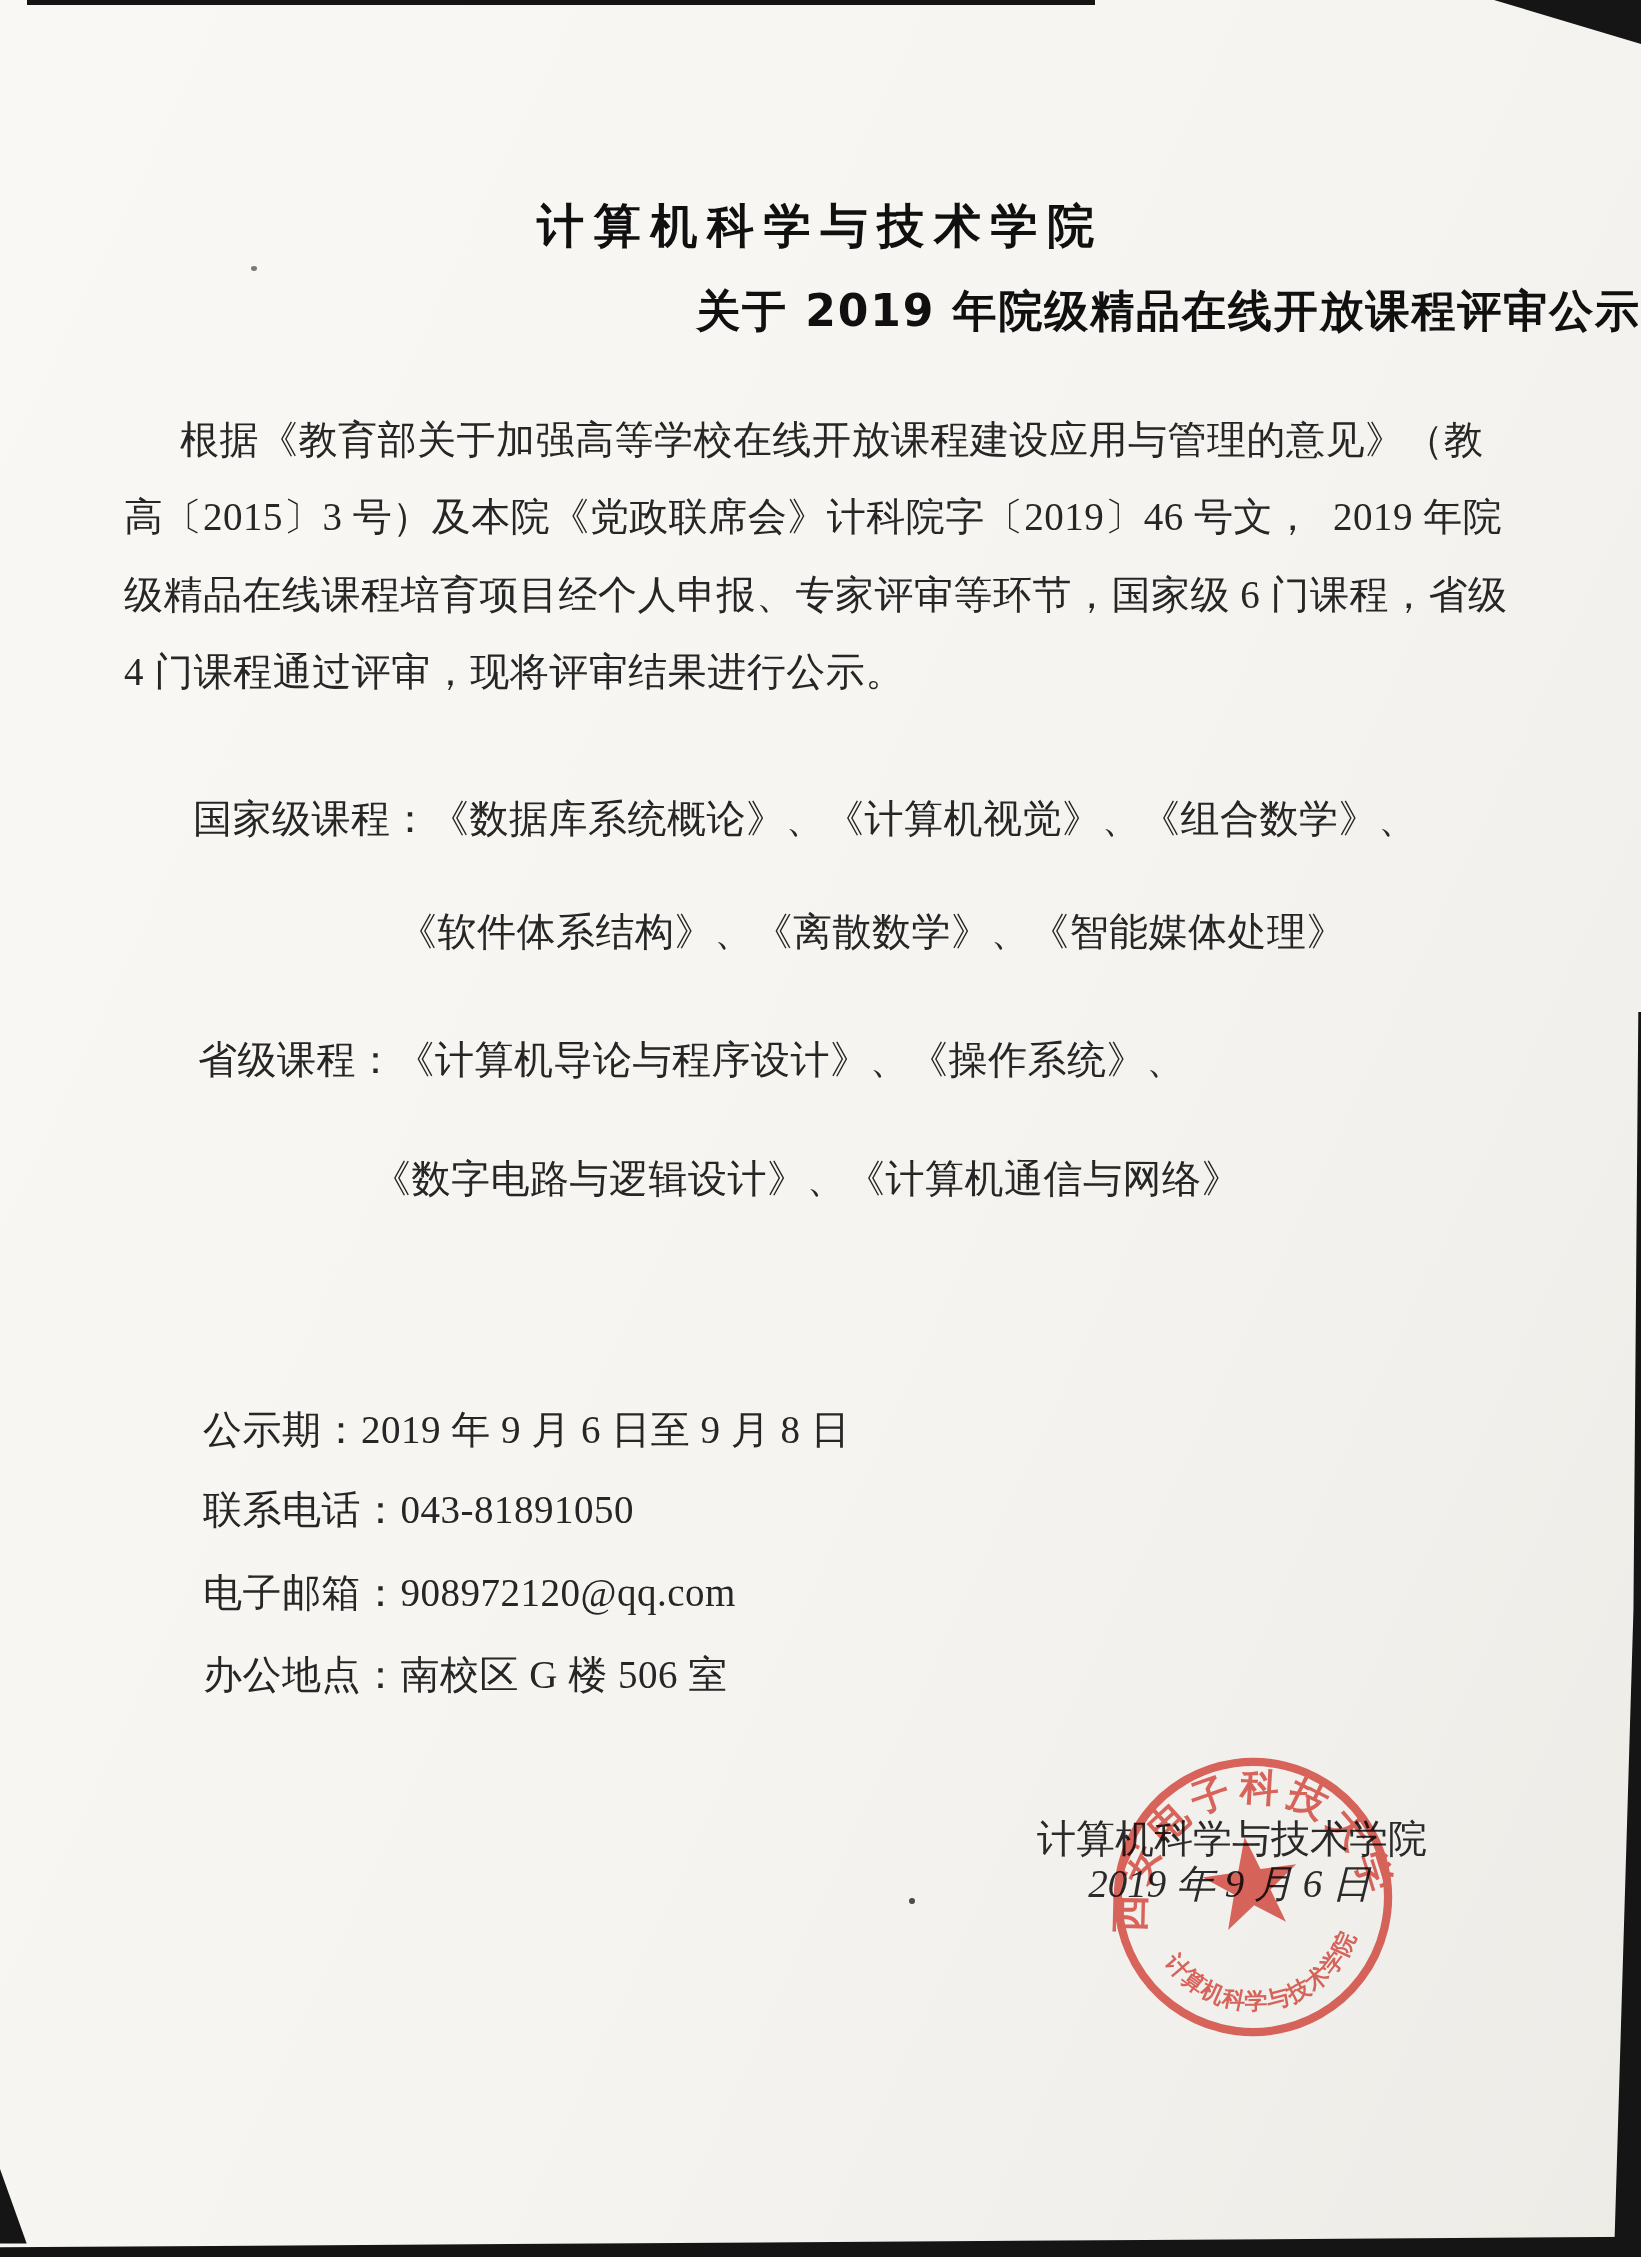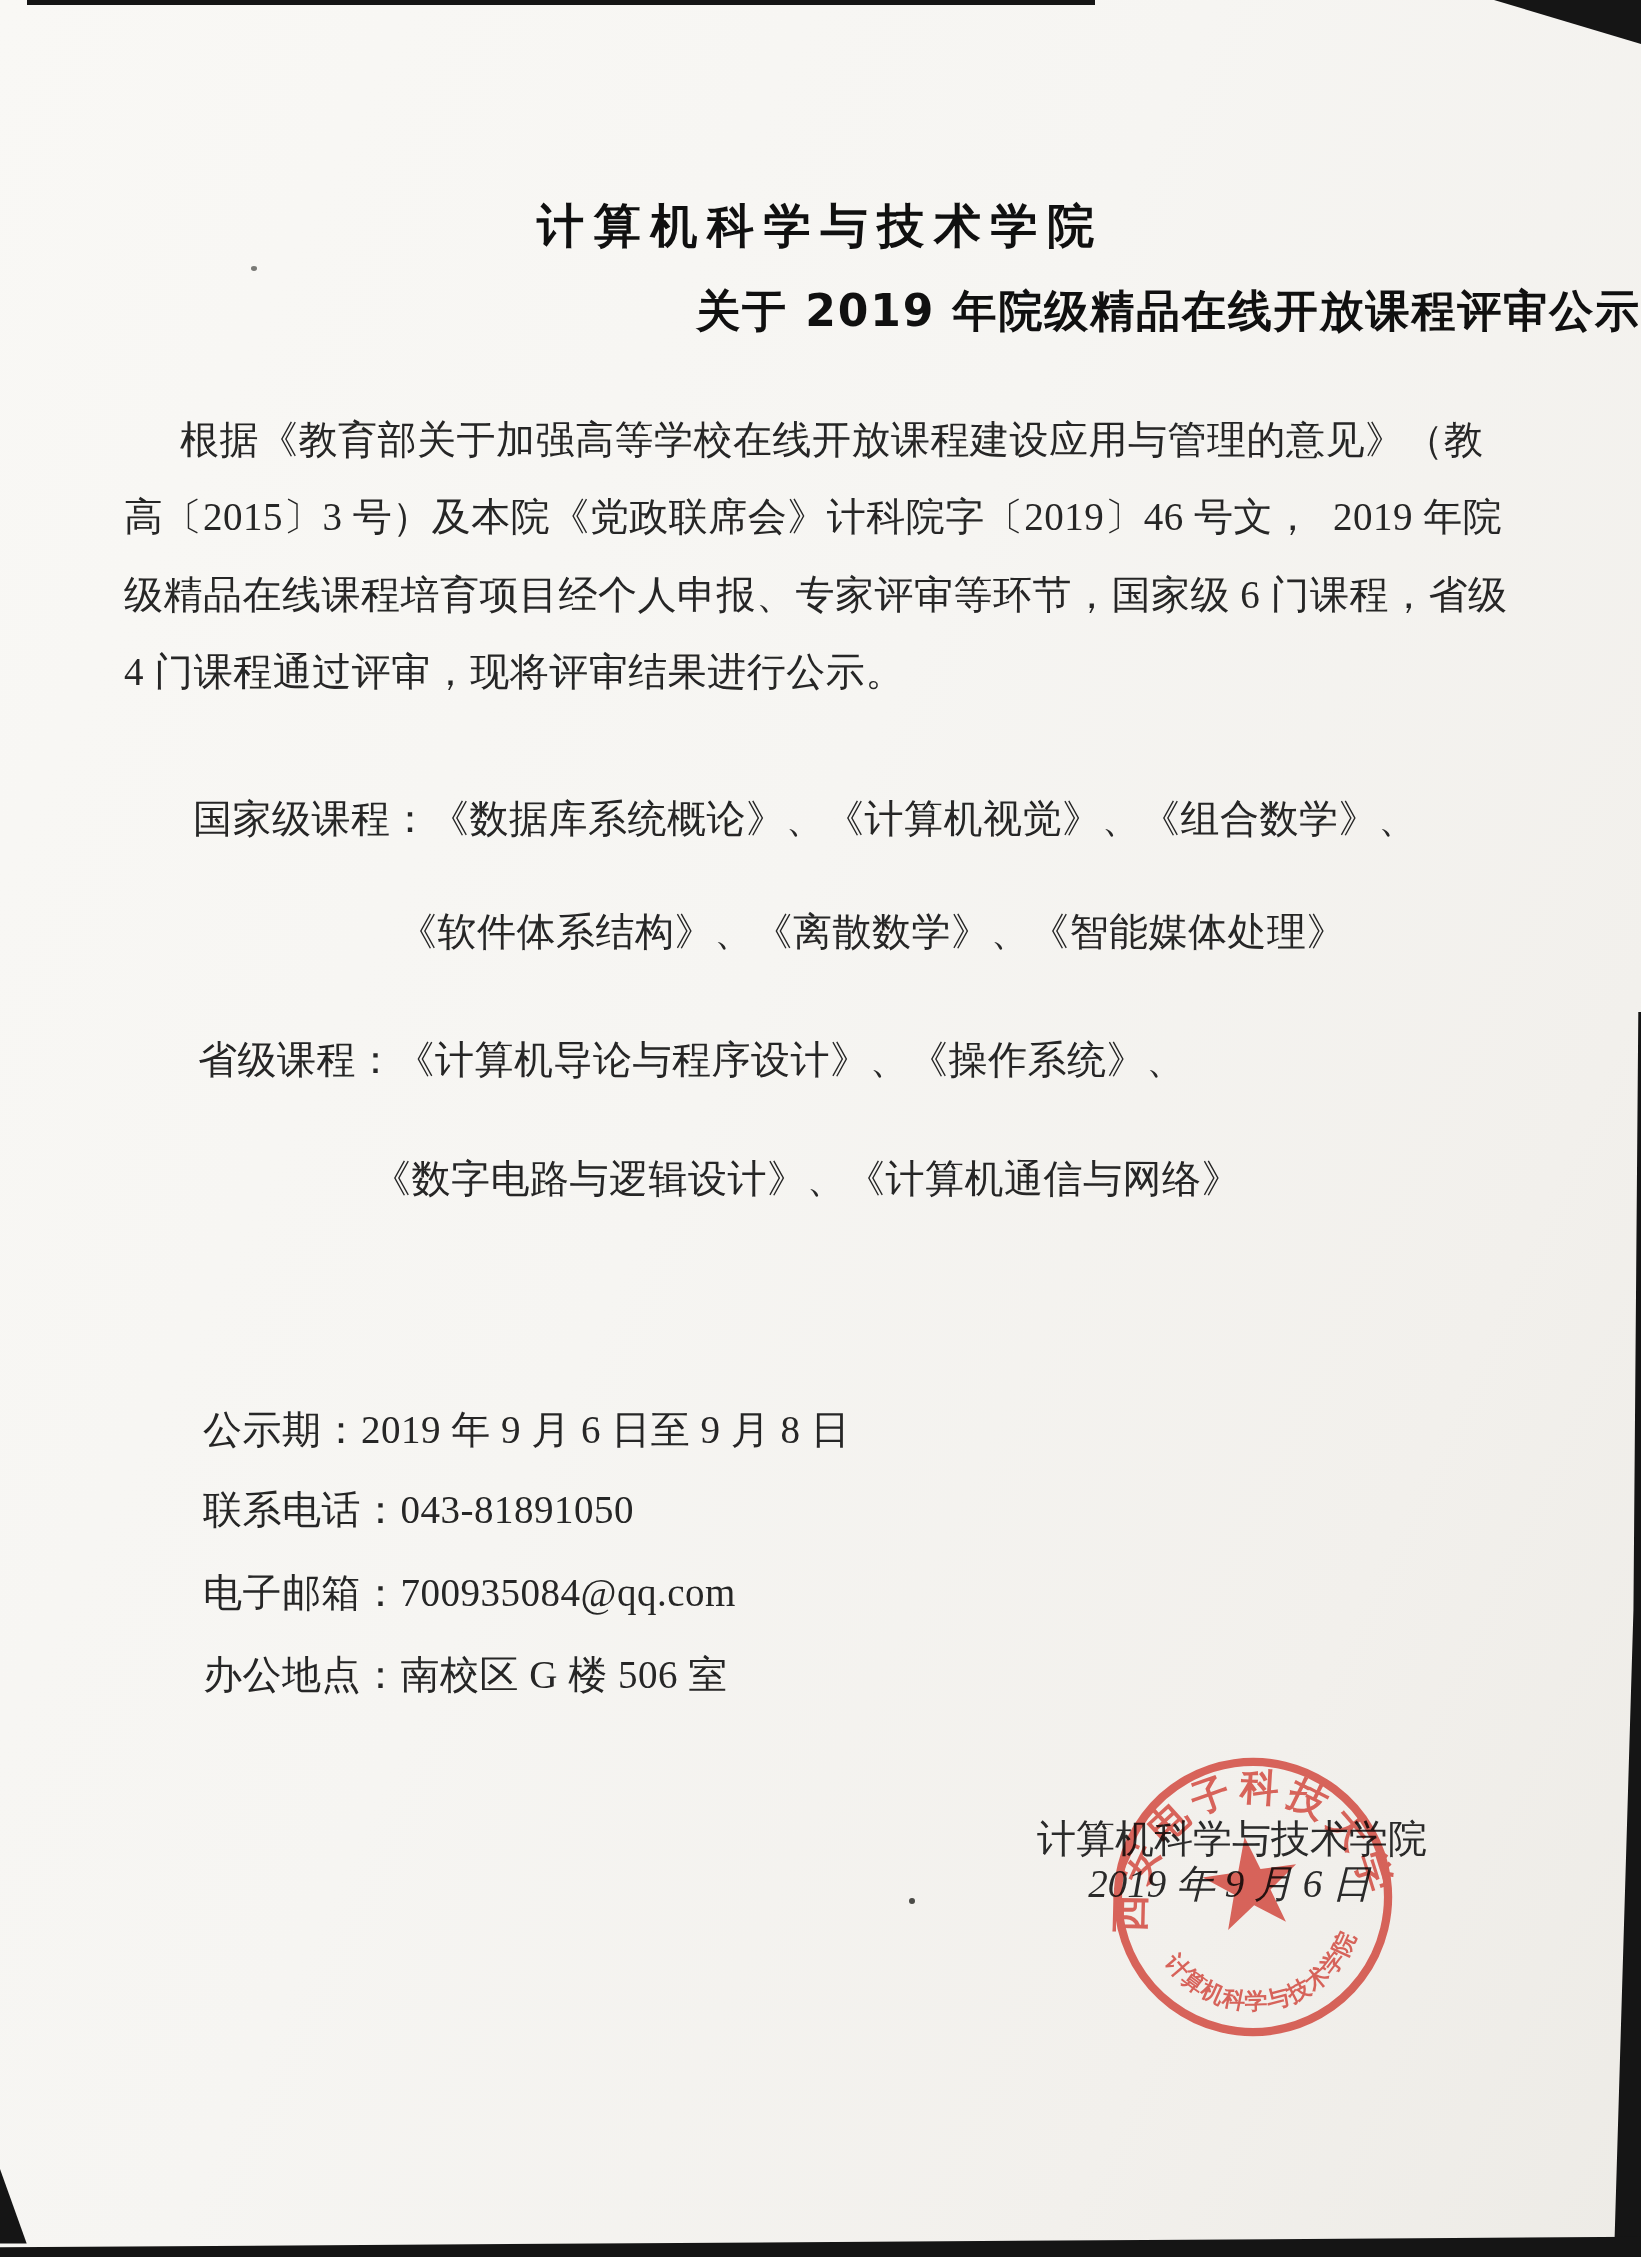--- a/index.html
+++ b/index.html
@@ -57,21 +57,21 @@
   <div class="line" style="left:124px;top:572px;">级精品在线课程培育项目经个人申报、专家评审等环节，国家级 6 门课程，省级</div>
   <div class="line" style="left:124px;top:649px;">4 门课程通过评审，现将评审结果进行公示。</div>
 
   <div class="line" style="left:398px;top:909px;">《软件体系结构》、《离散数学》、《智能媒体处理》</div>
   <div class="line" style="left:193px;top:796px;">国家级课程：《数据库系统概论》、《计算机视觉》、《组合数学》、</div>
   <div class="line" style="left:198px;top:1037px;">省级课程：《计算机导论与程序设计》、《操作系统》、</div>
   <div class="line" style="left:372px;top:1156px;">《数字电路与逻辑设计》、《计算机通信与网络》</div>
 
   <div class="line" style="left:203px;top:1407px;">公示期：2019 年 9 月 6 日至 9 月 8 日</div>
   <div class="line" style="left:203px;top:1487px;">联系电话：043-81891050</div>
-  <div class="line" style="left:203px;top:1570px;">电子邮箱：700935084@qq.com</div>
+  <div class="line" style="left:203px;top:1570px;">电子邮箱：908972120@qq.com</div>
   <div class="line" style="left:203px;top:1652px;">办公地点：南校区 G 楼 506 室</div>
 
   <div class="sig" style="right:214px;top:1819px;">计算机科学与技术学院</div>
   <div class="sig" style="right:270px;top:1864px;font-style:italic;">2019 年 9 月 6 日</div>
 
   <svg class="seal" viewBox="0 0 320 320">
     <circle cx="160" cy="160" r="147" fill="none" stroke-width="9" stroke="#e0544b"></circle>
     <polygon points="160,94 172.3,131 211.4,131.3 180,154.5 191.8,191.7 160,169 128.2,191.7 140,154.5 108.6,131.3 147.7,131" fill="#e0544b"></polygon>
     <defs>
       <path id="sealTopArc" d="M 42 208 A 122 122 0 1 1 278 208" fill="none"></path>

